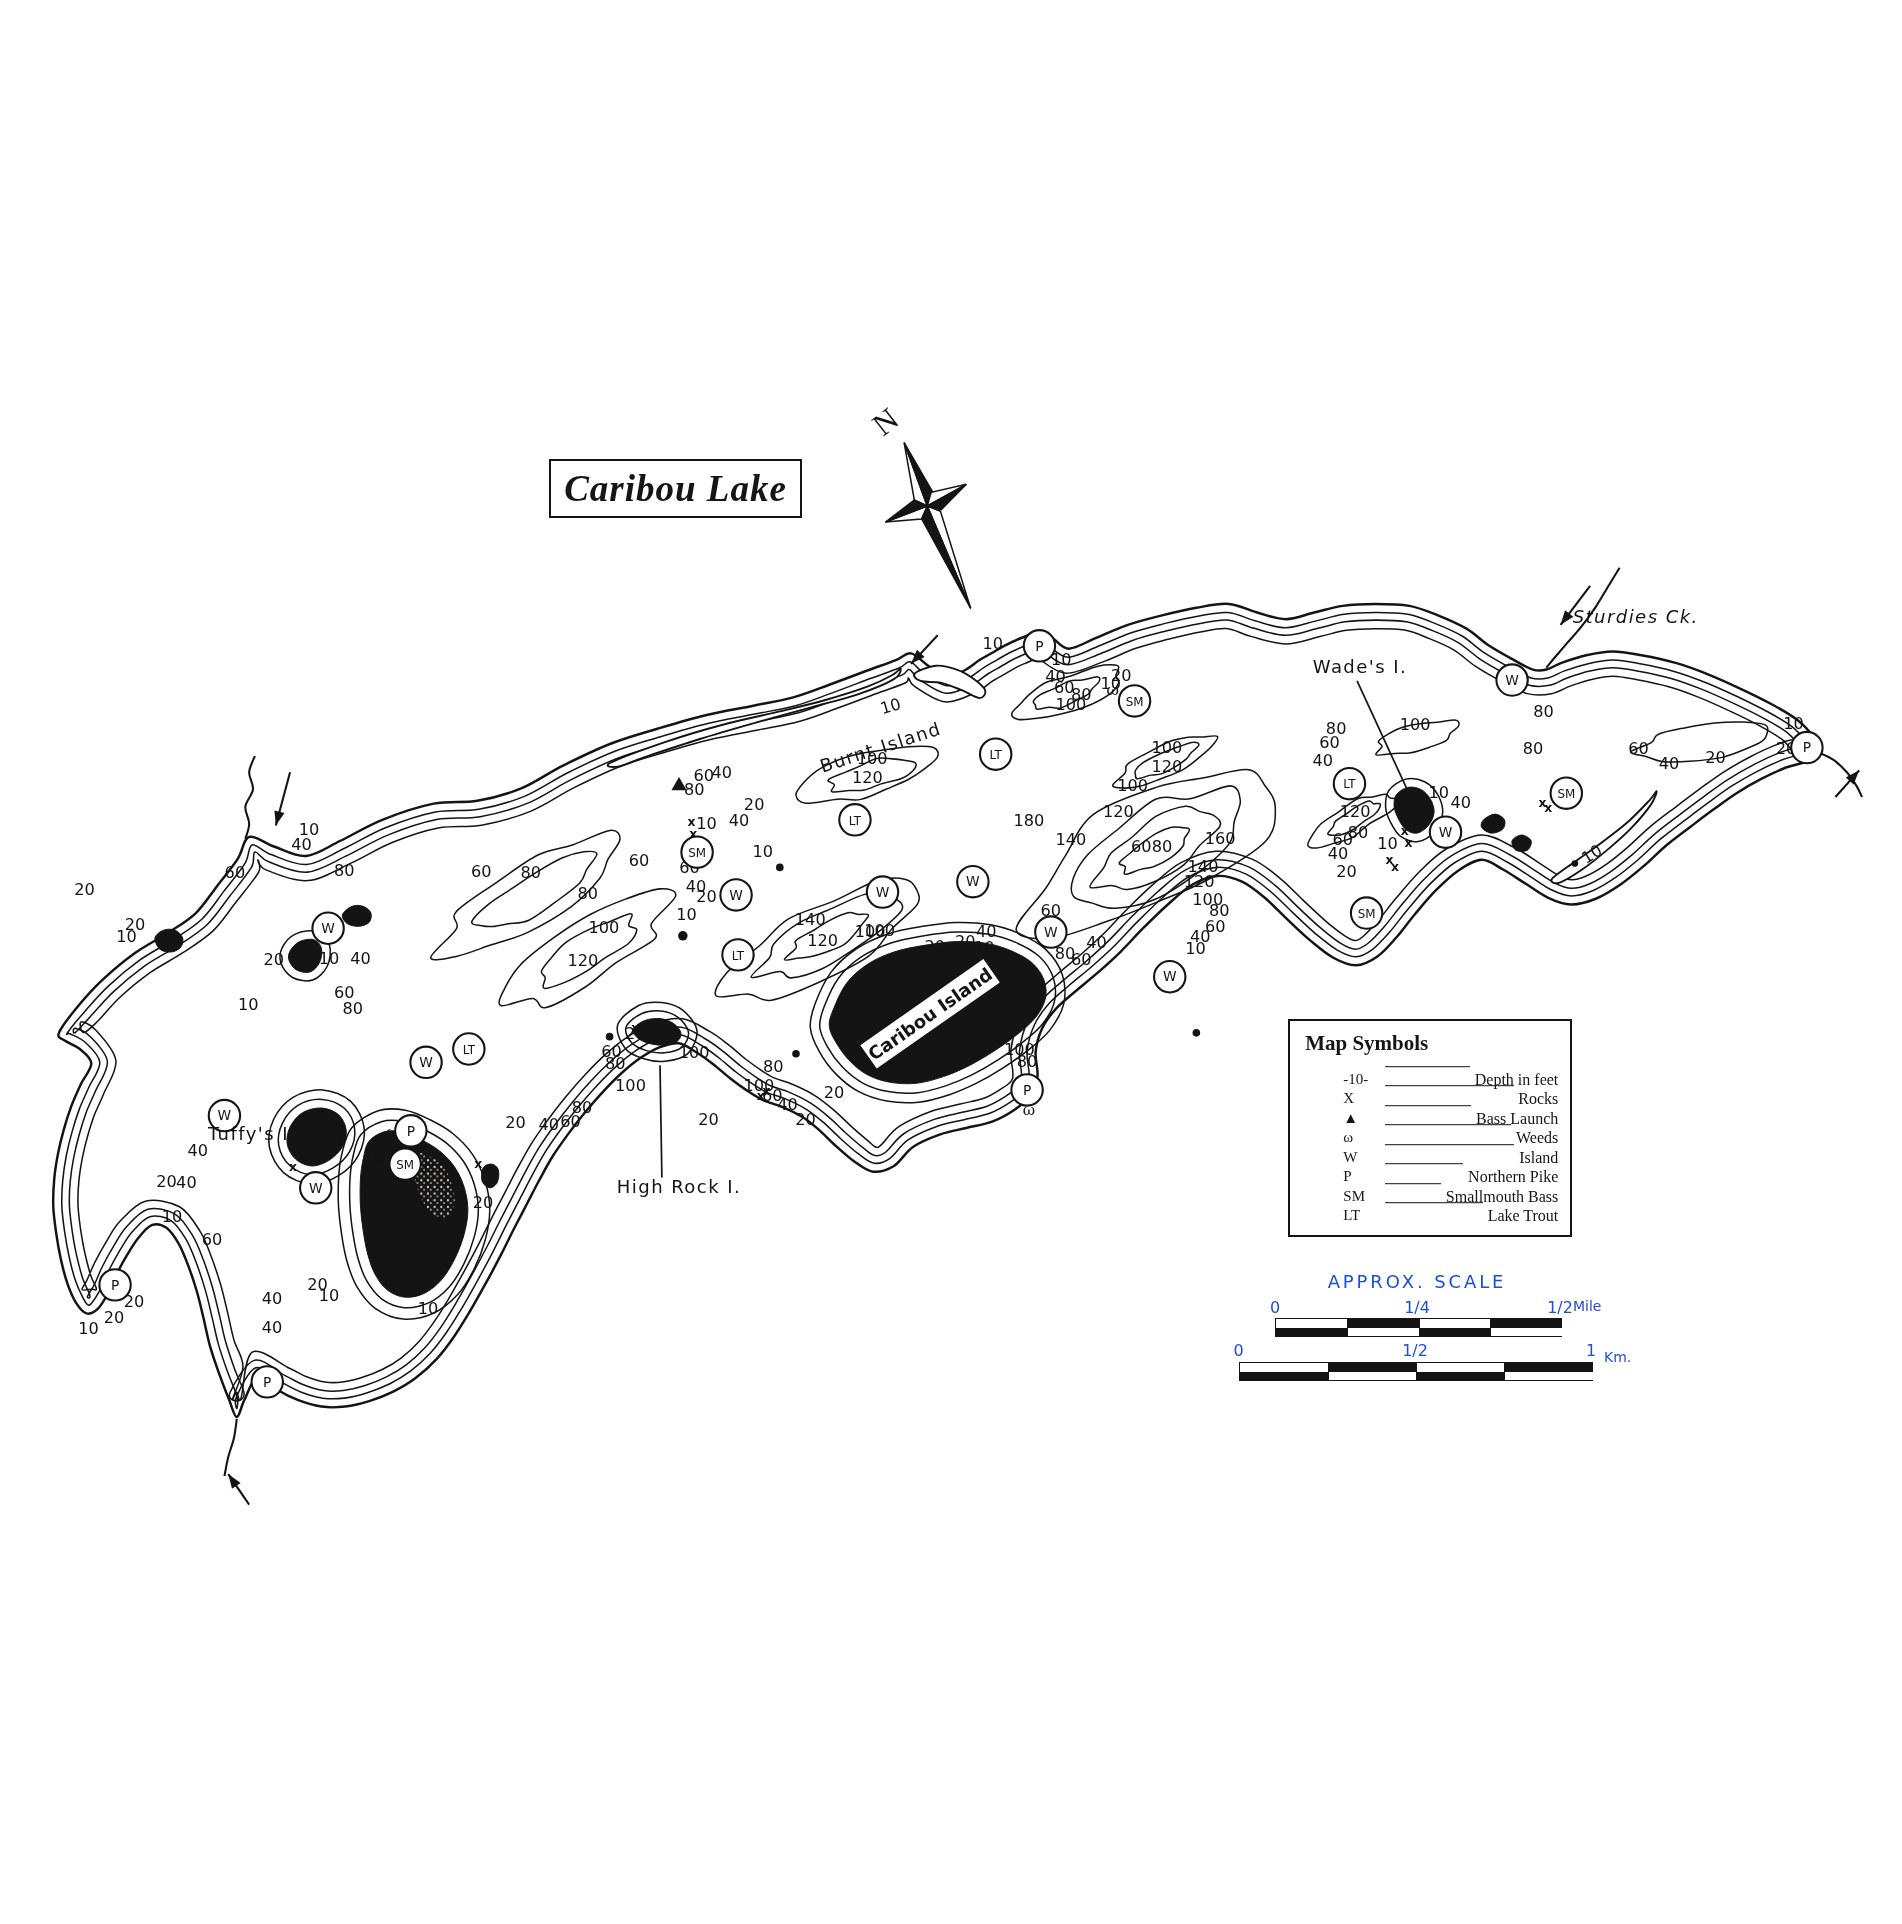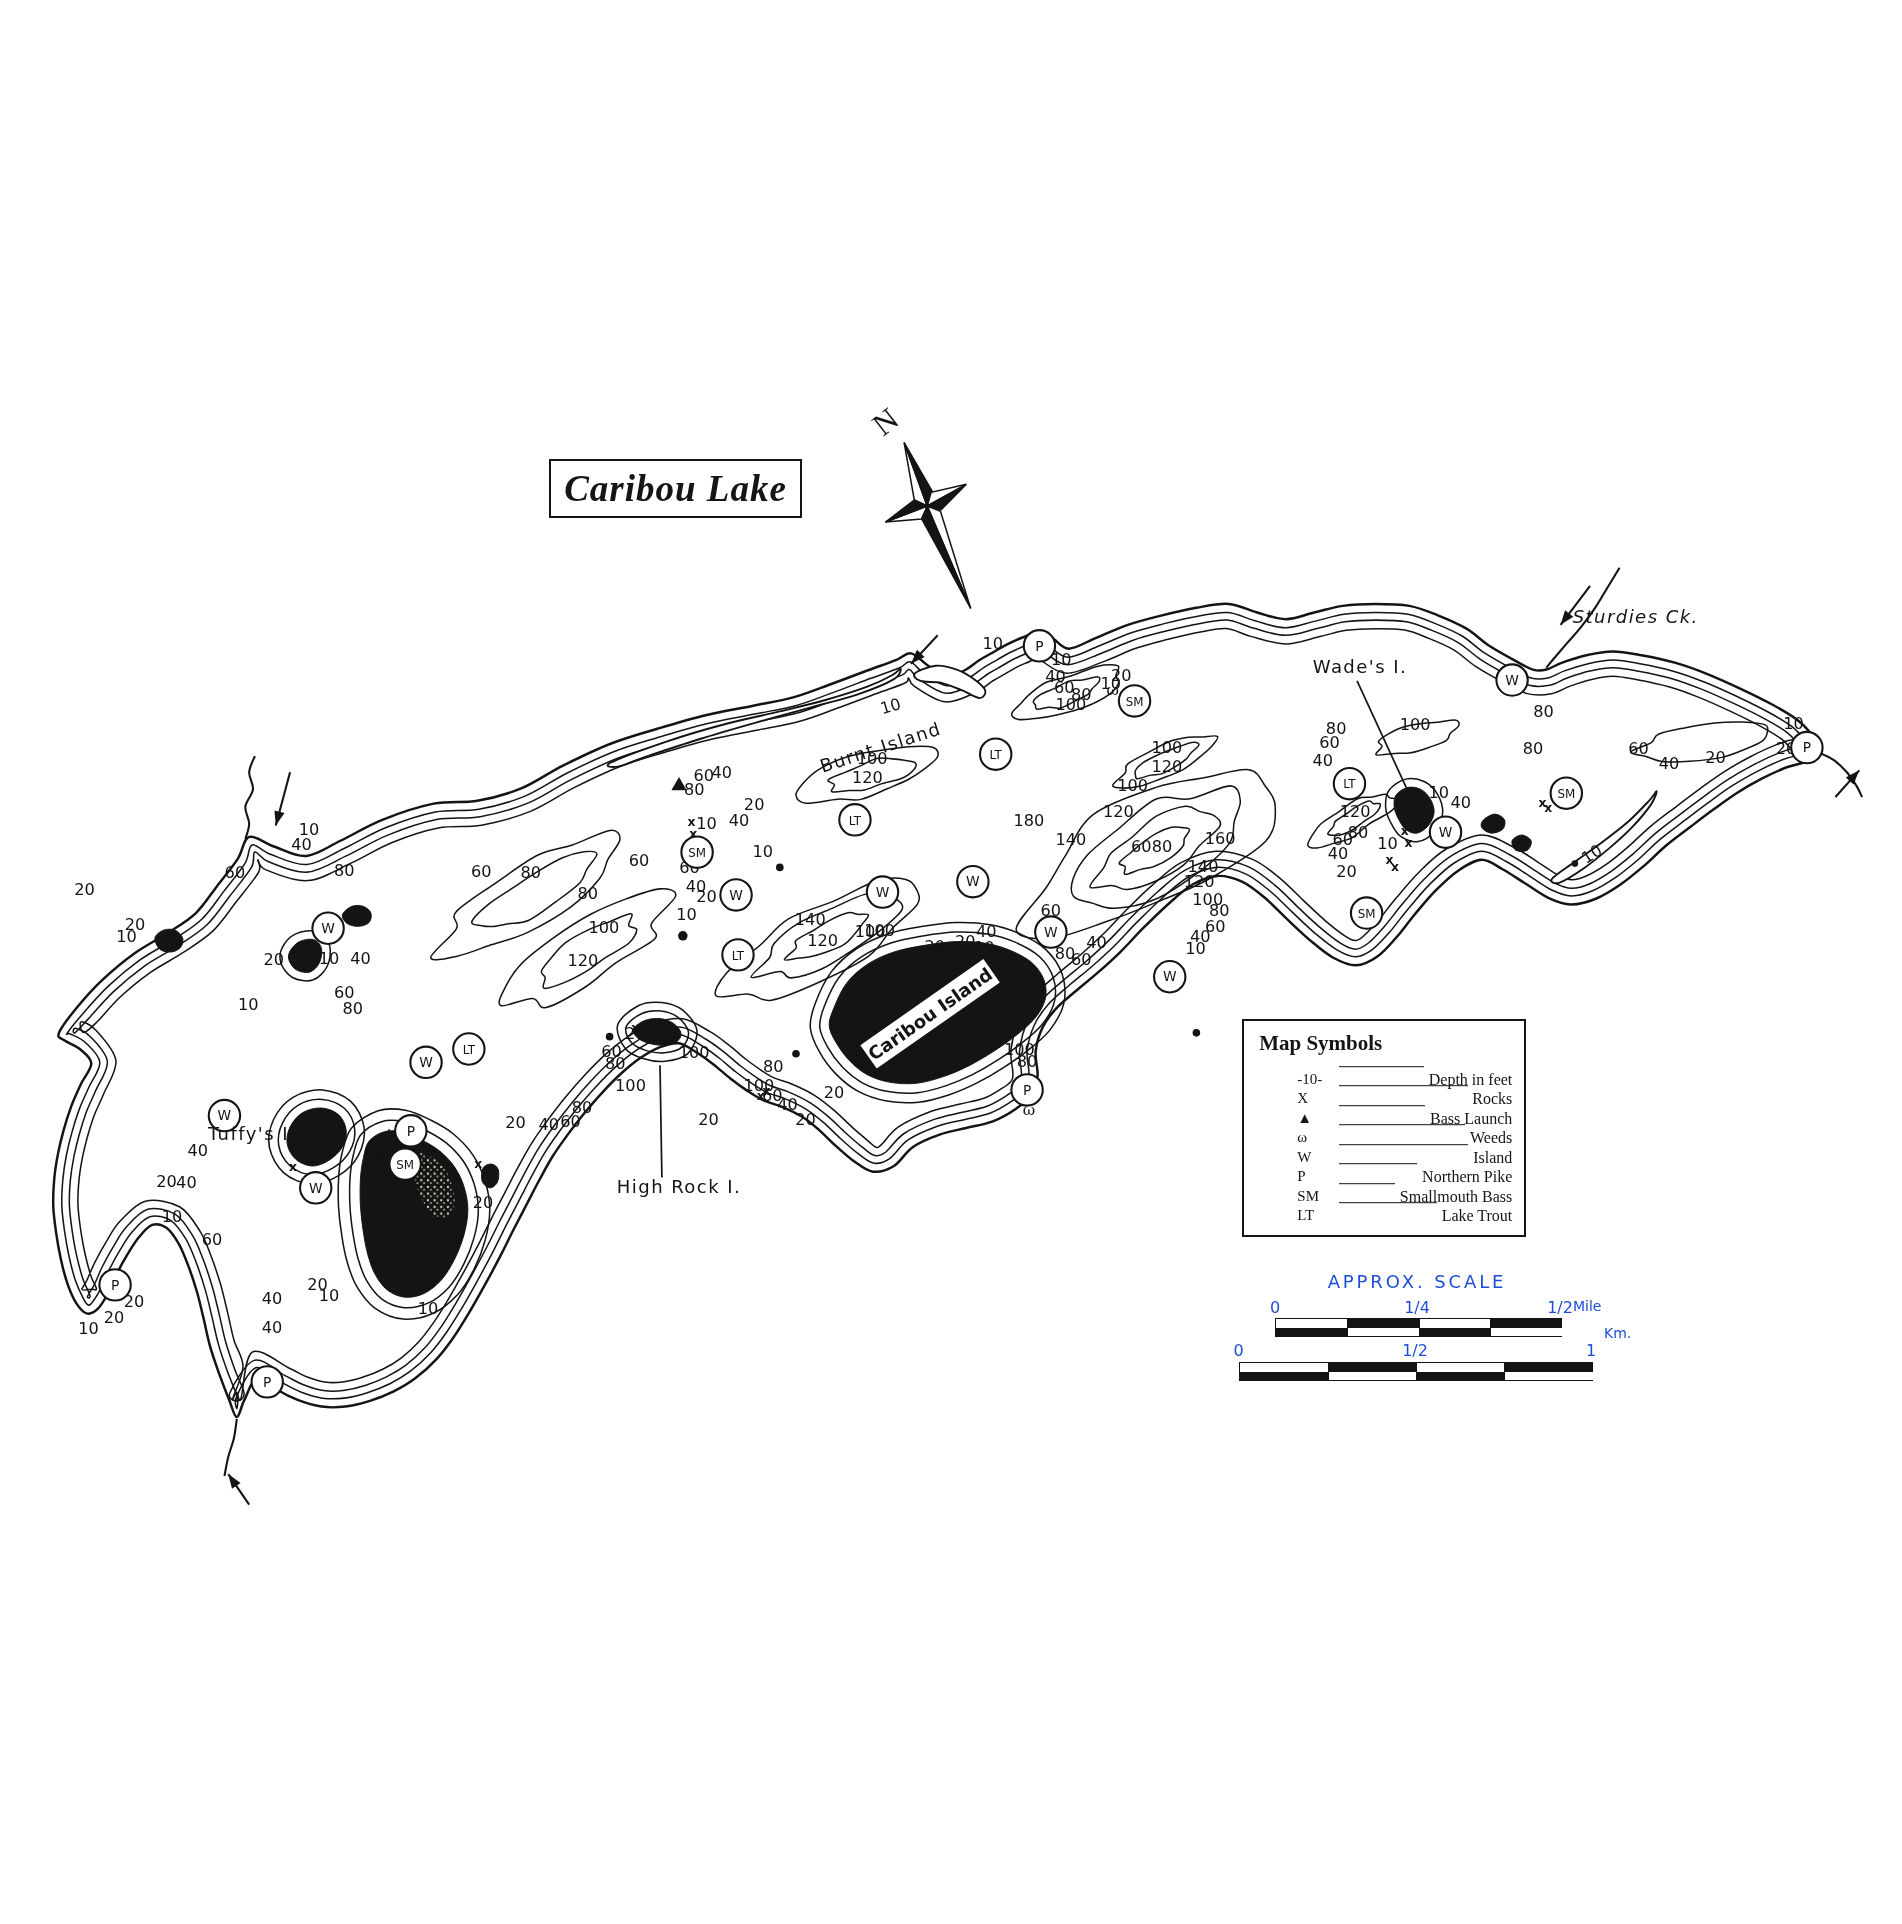--- a/index.html
+++ b/index.html
@@ -6,21 +6,21 @@
   body{width:1902px;height:1924px;position:relative;overflow:hidden;
        font-family:"DejaVu Sans",sans-serif;color:#151515;}
   .stage{position:absolute;inset:0;}
   svg#map{position:absolute;left:0;top:0;}
 
   .title-box{position:absolute;left:549px;top:459px;width:249px;height:55px;
     background:#fff;border:2.4px solid #141414;display:flex;align-items:center;justify-content:center;}
   .title-box span{font-family:"Liberation Serif",serif;font-style:italic;font-weight:bold;
     font-size:37px;letter-spacing:1px;}
 
-  .legend{position:absolute;left:1242px;top:1019px;width:255px;background:#fff;
+  .legend{position:absolute;left:1288px;top:1019px;width:255px;background:#fff;
     border:2.4px solid #141414;padding:9.5px 11.4px 9.5px 13.3px;font-family:"Liberation Serif",serif;}
   .lg-title{font-size:21px;font-weight:bold;margin:0 0 14.3px 1.9px;}
   .lg-row{display:flex;align-items:flex-start;font-size:16px;height:19.5px;line-height:19.5px;margin-left:40px;}
   .lg-sym{width:40px;flex:none;font-size:15px;}
   .lg-line{flex:1;border-top:1.6px solid #141414;transform:translateY(-3.8px);margin:0 4.8px 0 1.9px;}
   .lg-label{flex:none;white-space:nowrap;}
 
   .scale-wrap{position:absolute;left:1232px;top:1269px;width:418px;height:133px;color:#1d4ed8;}
   .sc-title{position:absolute;top:1.9px;left:185px;transform:translateX(-50%);
     font-size:18px;letter-spacing:2.9px;white-space:nowrap;}
@@ -467,21 +467,21 @@
           <div class="cell" style="left: 143px; top: 0px; width: 71px; background: rgb(255, 255, 255); border-left: 1px solid rgb(20, 20, 20);"></div>
           <div class="cell" style="left: 214px; top: 0px; width: 71px; background: rgb(20, 20, 20); border-left: 1px solid rgb(20, 20, 20);"></div>
           <div class="cell" style="left: 0px; top: 8.6px; width: 71px; background: rgb(20, 20, 20); border-left: none;"></div>
           <div class="cell" style="left: 71px; top: 8.6px; width: 71px; background: rgb(255, 255, 255); border-left: 1px solid rgb(20, 20, 20);"></div>
           <div class="cell" style="left: 143px; top: 8.6px; width: 71px; background: rgb(20, 20, 20); border-left: 1px solid rgb(20, 20, 20);"></div>
           <div class="cell" style="left: 214px; top: 8.6px; width: 71px; background: rgb(255, 255, 255); border-left: 1px solid rgb(20, 20, 20);"></div>
         </div>
         <span class="tick" style="left: 6.7px; top: 72px;">0</span>
         <span class="tick" style="left: 183px; top: 72px;">1/2</span>
         <span class="tick" style="left: 359px; top: 72px;">1</span>
-        <span class="unit" style="left: 372px; top: 56px;">Km.</span>
+        <span class="unit" style="left: 372px; top: 80px;">Km.</span>
         <div class="cbar" style="left: 6.7px; top: 93px; width: 352px; height: 17px;">
           <div class="cell" style="left: 0px; top: 0px; width: 88px; background: rgb(255, 255, 255); border-left: none;"></div>
           <div class="cell" style="left: 88px; top: 0px; width: 88px; background: rgb(20, 20, 20); border-left: 1px solid rgb(20, 20, 20);"></div>
           <div class="cell" style="left: 176px; top: 0px; width: 88px; background: rgb(255, 255, 255); border-left: 1px solid rgb(20, 20, 20);"></div>
           <div class="cell" style="left: 264px; top: 0px; width: 88px; background: rgb(20, 20, 20); border-left: 1px solid rgb(20, 20, 20);"></div>
           <div class="cell" style="left: 0px; top: 8.6px; width: 88px; background: rgb(20, 20, 20); border-left: none;"></div>
           <div class="cell" style="left: 88px; top: 8.6px; width: 88px; background: rgb(255, 255, 255); border-left: 1px solid rgb(20, 20, 20);"></div>
           <div class="cell" style="left: 176px; top: 8.6px; width: 88px; background: rgb(20, 20, 20); border-left: 1px solid rgb(20, 20, 20);"></div>
           <div class="cell" style="left: 264px; top: 8.6px; width: 88px; background: rgb(255, 255, 255); border-left: 1px solid rgb(20, 20, 20);"></div>
         </div>

